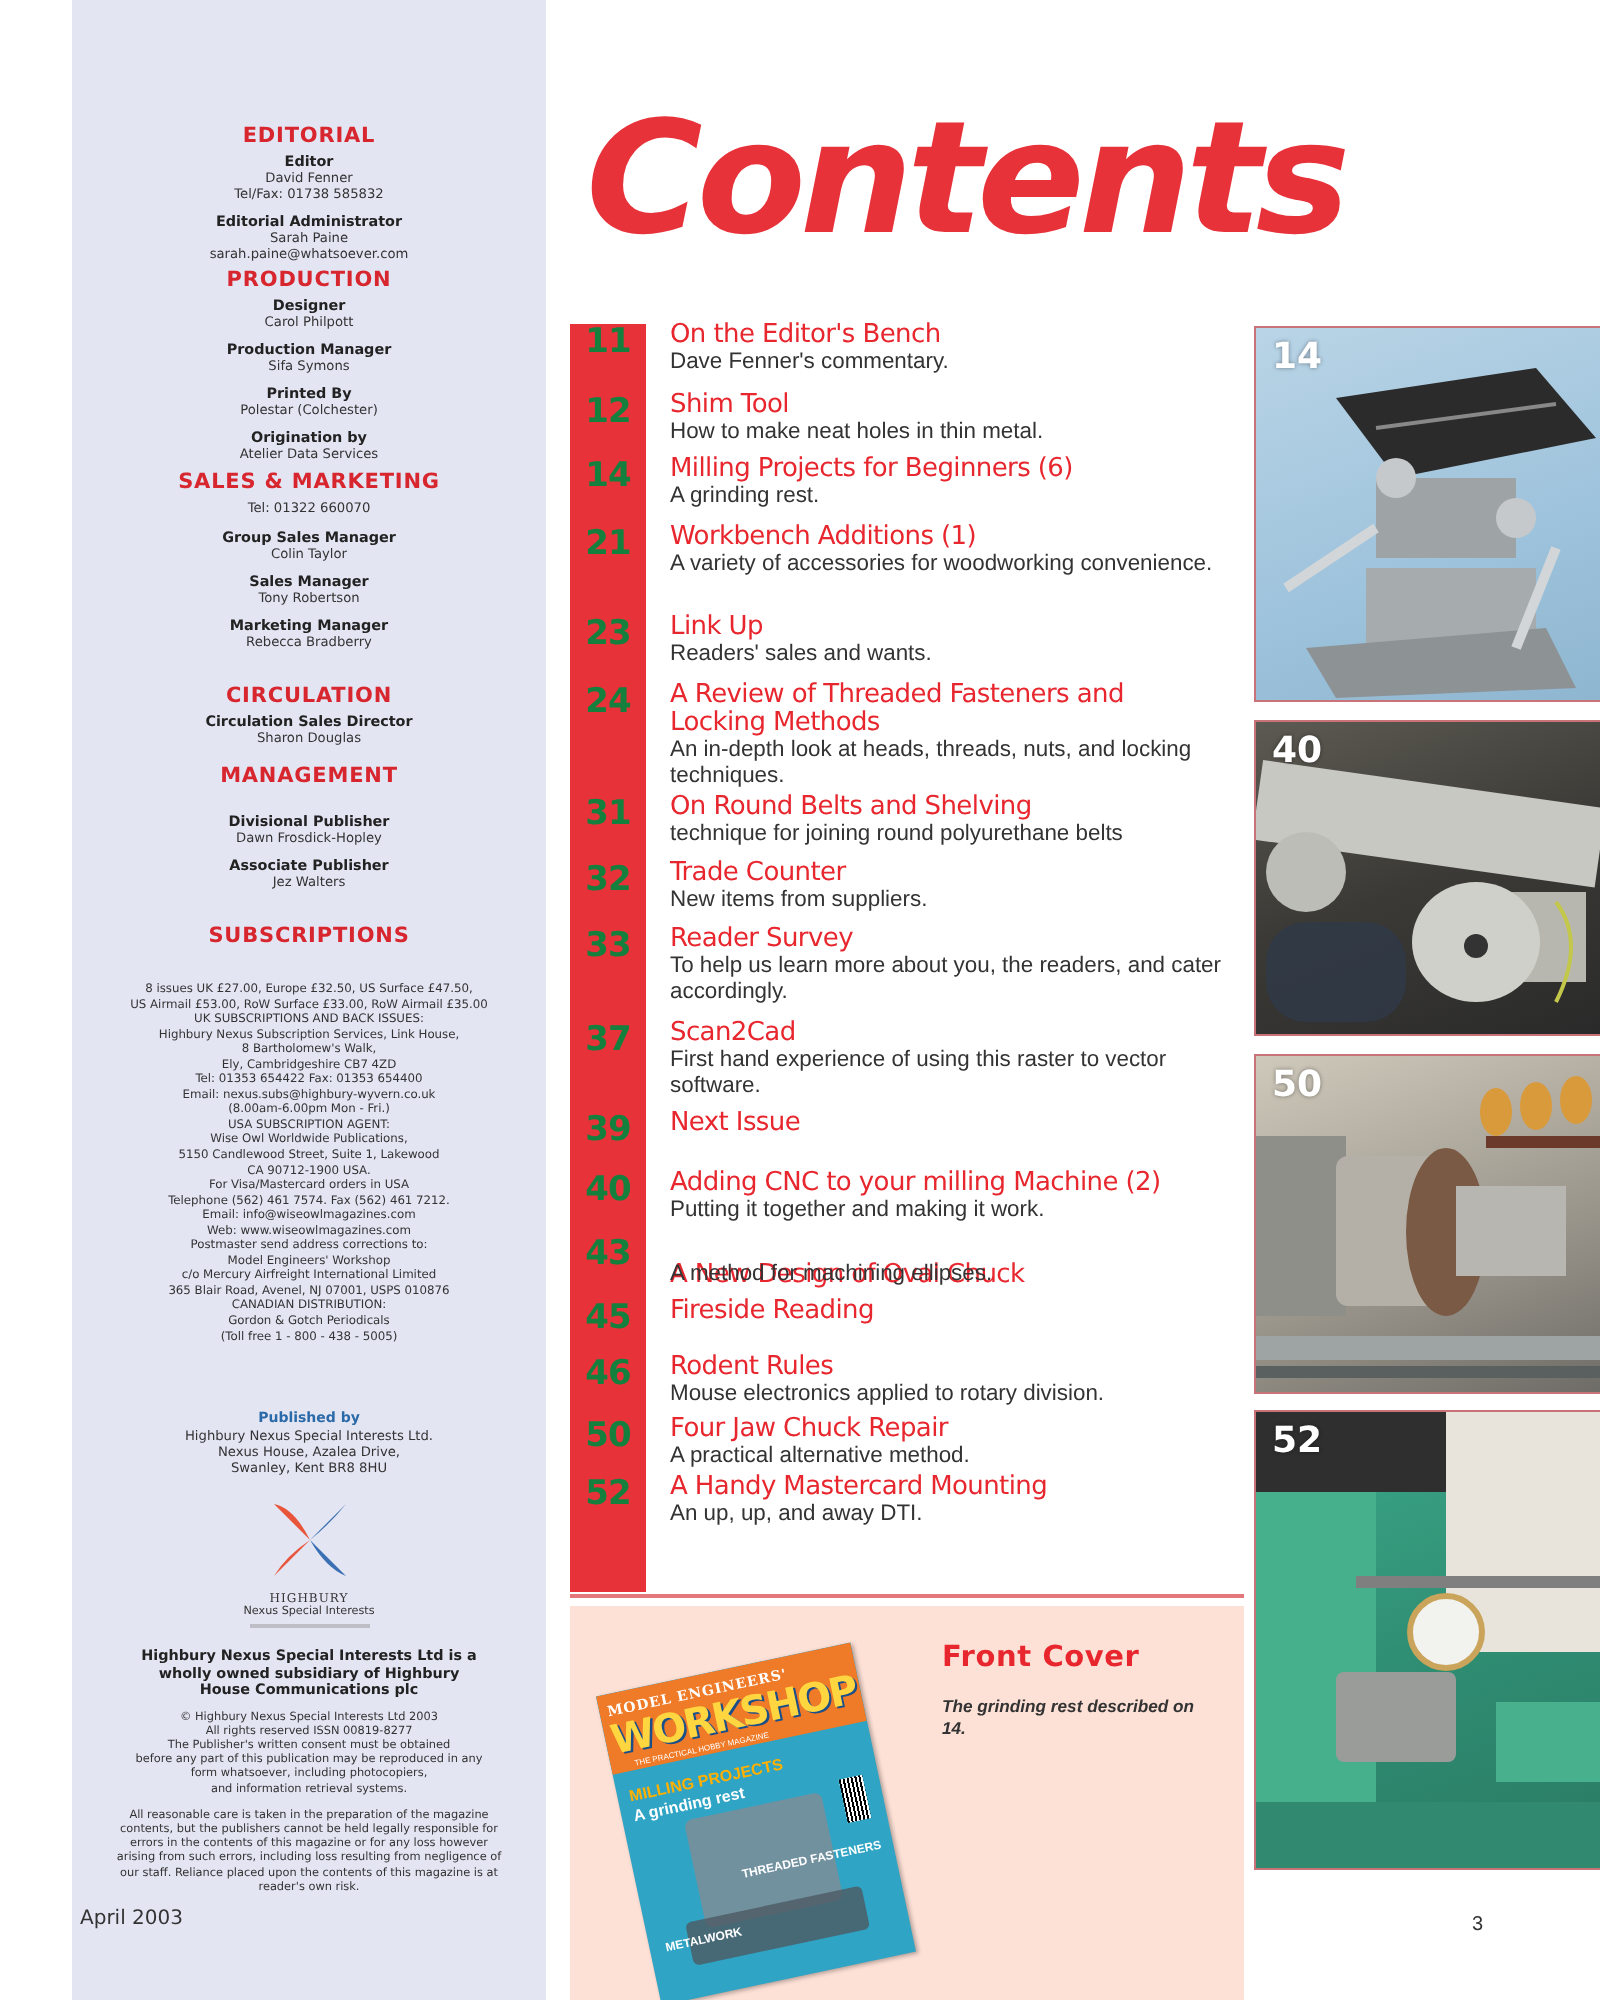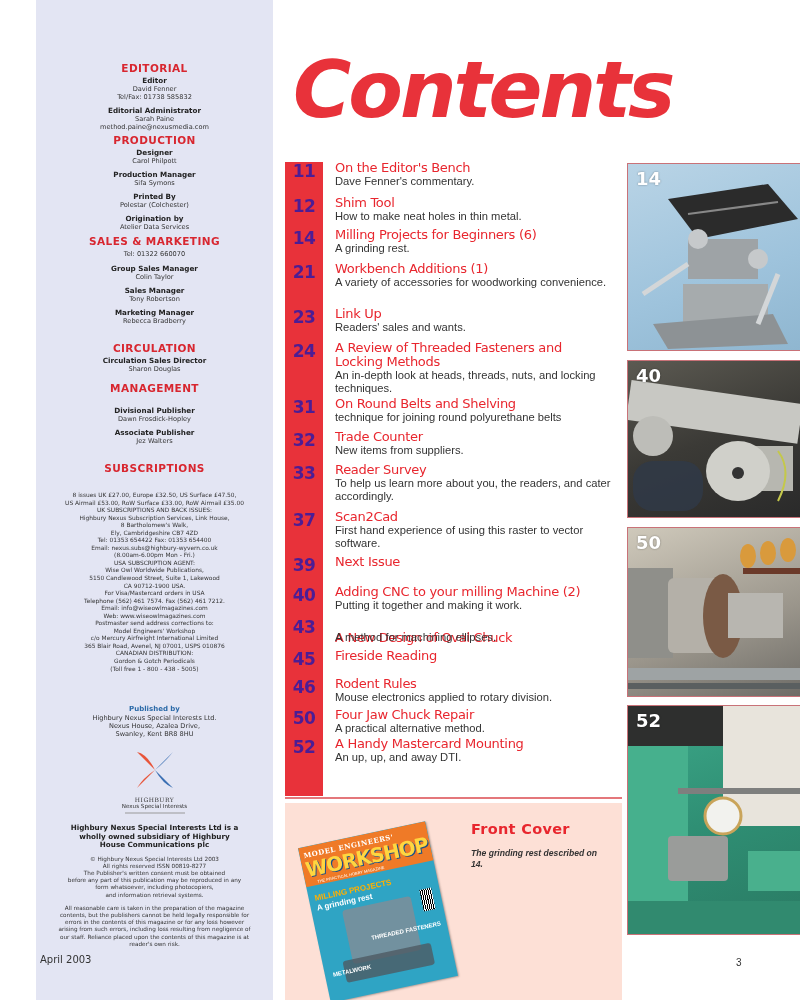--- a/index.html
+++ b/index.html
@@ -46,21 +46,21 @@
 
   
   .redbar {
     position: absolute; left: 285px; top: 162px; width: 38px; height: 634px; background: #e8323a;
   }
   .redline { position: absolute; left: 285px; top: 797px; width: 337px; height: 2px; background: #e4777b; }
   .list { position: absolute; left: 285px; top: 159px; width: 330px; }
   .entry { position: absolute; left: 0; width: 330px; }
   .entry .num {
     position: absolute; left: 0; width: 38px; text-align: center;
-    color: #4c1d95; font-family: "DejaVu Sans", sans-serif; font-weight: bold;
+    color: #15803d; font-family: "DejaVu Sans", sans-serif; font-weight: bold;
     font-size: 17px; line-height: 20px; top: 2px; letter-spacing: -0.5px;
   }
   .entry .head {
     position: absolute; left: 50px; white-space: nowrap;
     color: #e8262e; font-family: "DejaVu Sans", sans-serif; font-weight: normal;
     font-size: 13px; line-height: 13px; letter-spacing: -0.3px;
   }
   .entry .desc {
     position: absolute; left: 50px; width: 290px;
     color: #333; font-size: 11.2px; line-height: 12.5px;
@@ -117,21 +117,21 @@
 <body>
 
 <div class="masthead">
   <div class="mh-inner" id="mh-inner">
       <div class="sec-head">EDITORIAL</div>
       <div class="role" style="margin-top:1px">Editor</div>
       <div class="name">David Fenner</div>
       <div class="name">Tel/Fax: 01738 585832</div>
       <div class="role">Editorial Administrator</div>
       <div class="name">Sarah Paine</div>
-      <div class="name">method.paine@nexusmedia.com</div>
+      <div class="name">sarah.paine@whatsoever.com</div>
       <div class="sec-head" style="margin-top:3px">PRODUCTION</div>
       <div class="role" style="margin-top:1px">Designer</div>
       <div class="name">Carol Philpott</div>
       <div class="role">Production Manager</div>
       <div class="name">Sifa Symons</div>
       <div class="role">Printed By</div>
       <div class="name">Polestar (Colchester)</div>
       <div class="role">Origination by</div>
       <div class="name">Atelier Data Services</div>
       <div class="sec-head" style="margin-top:4px">SALES &amp; MARKETING</div>

